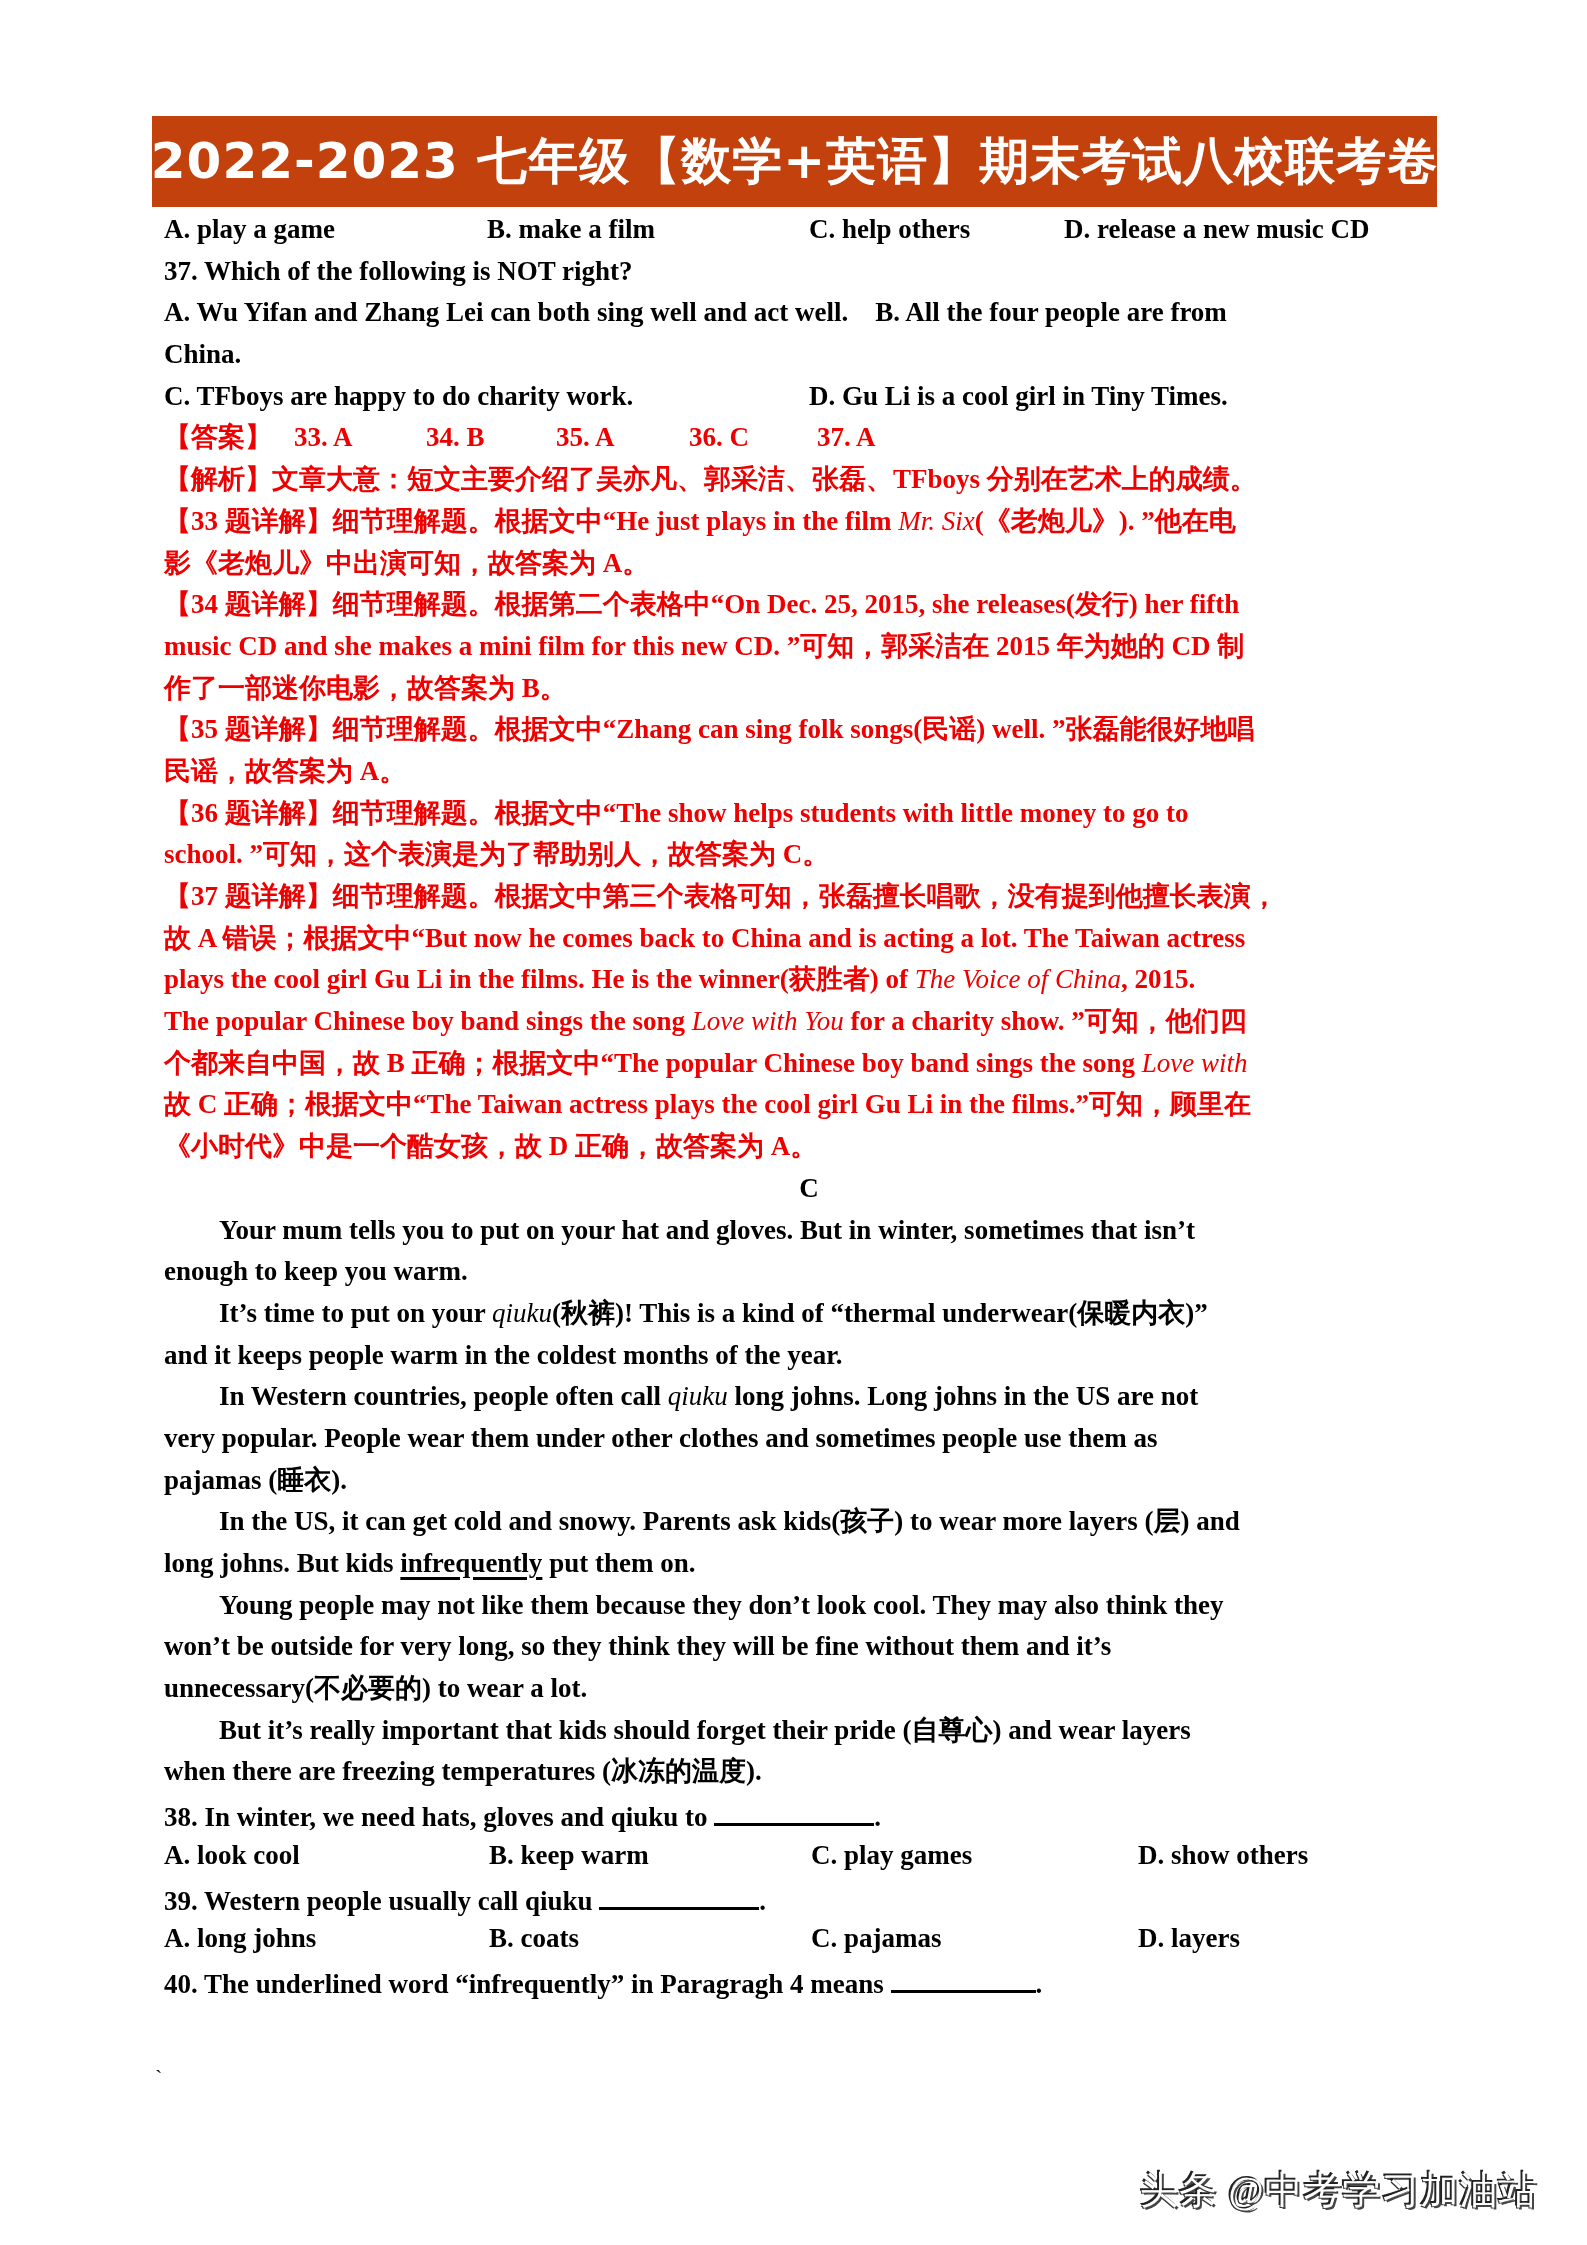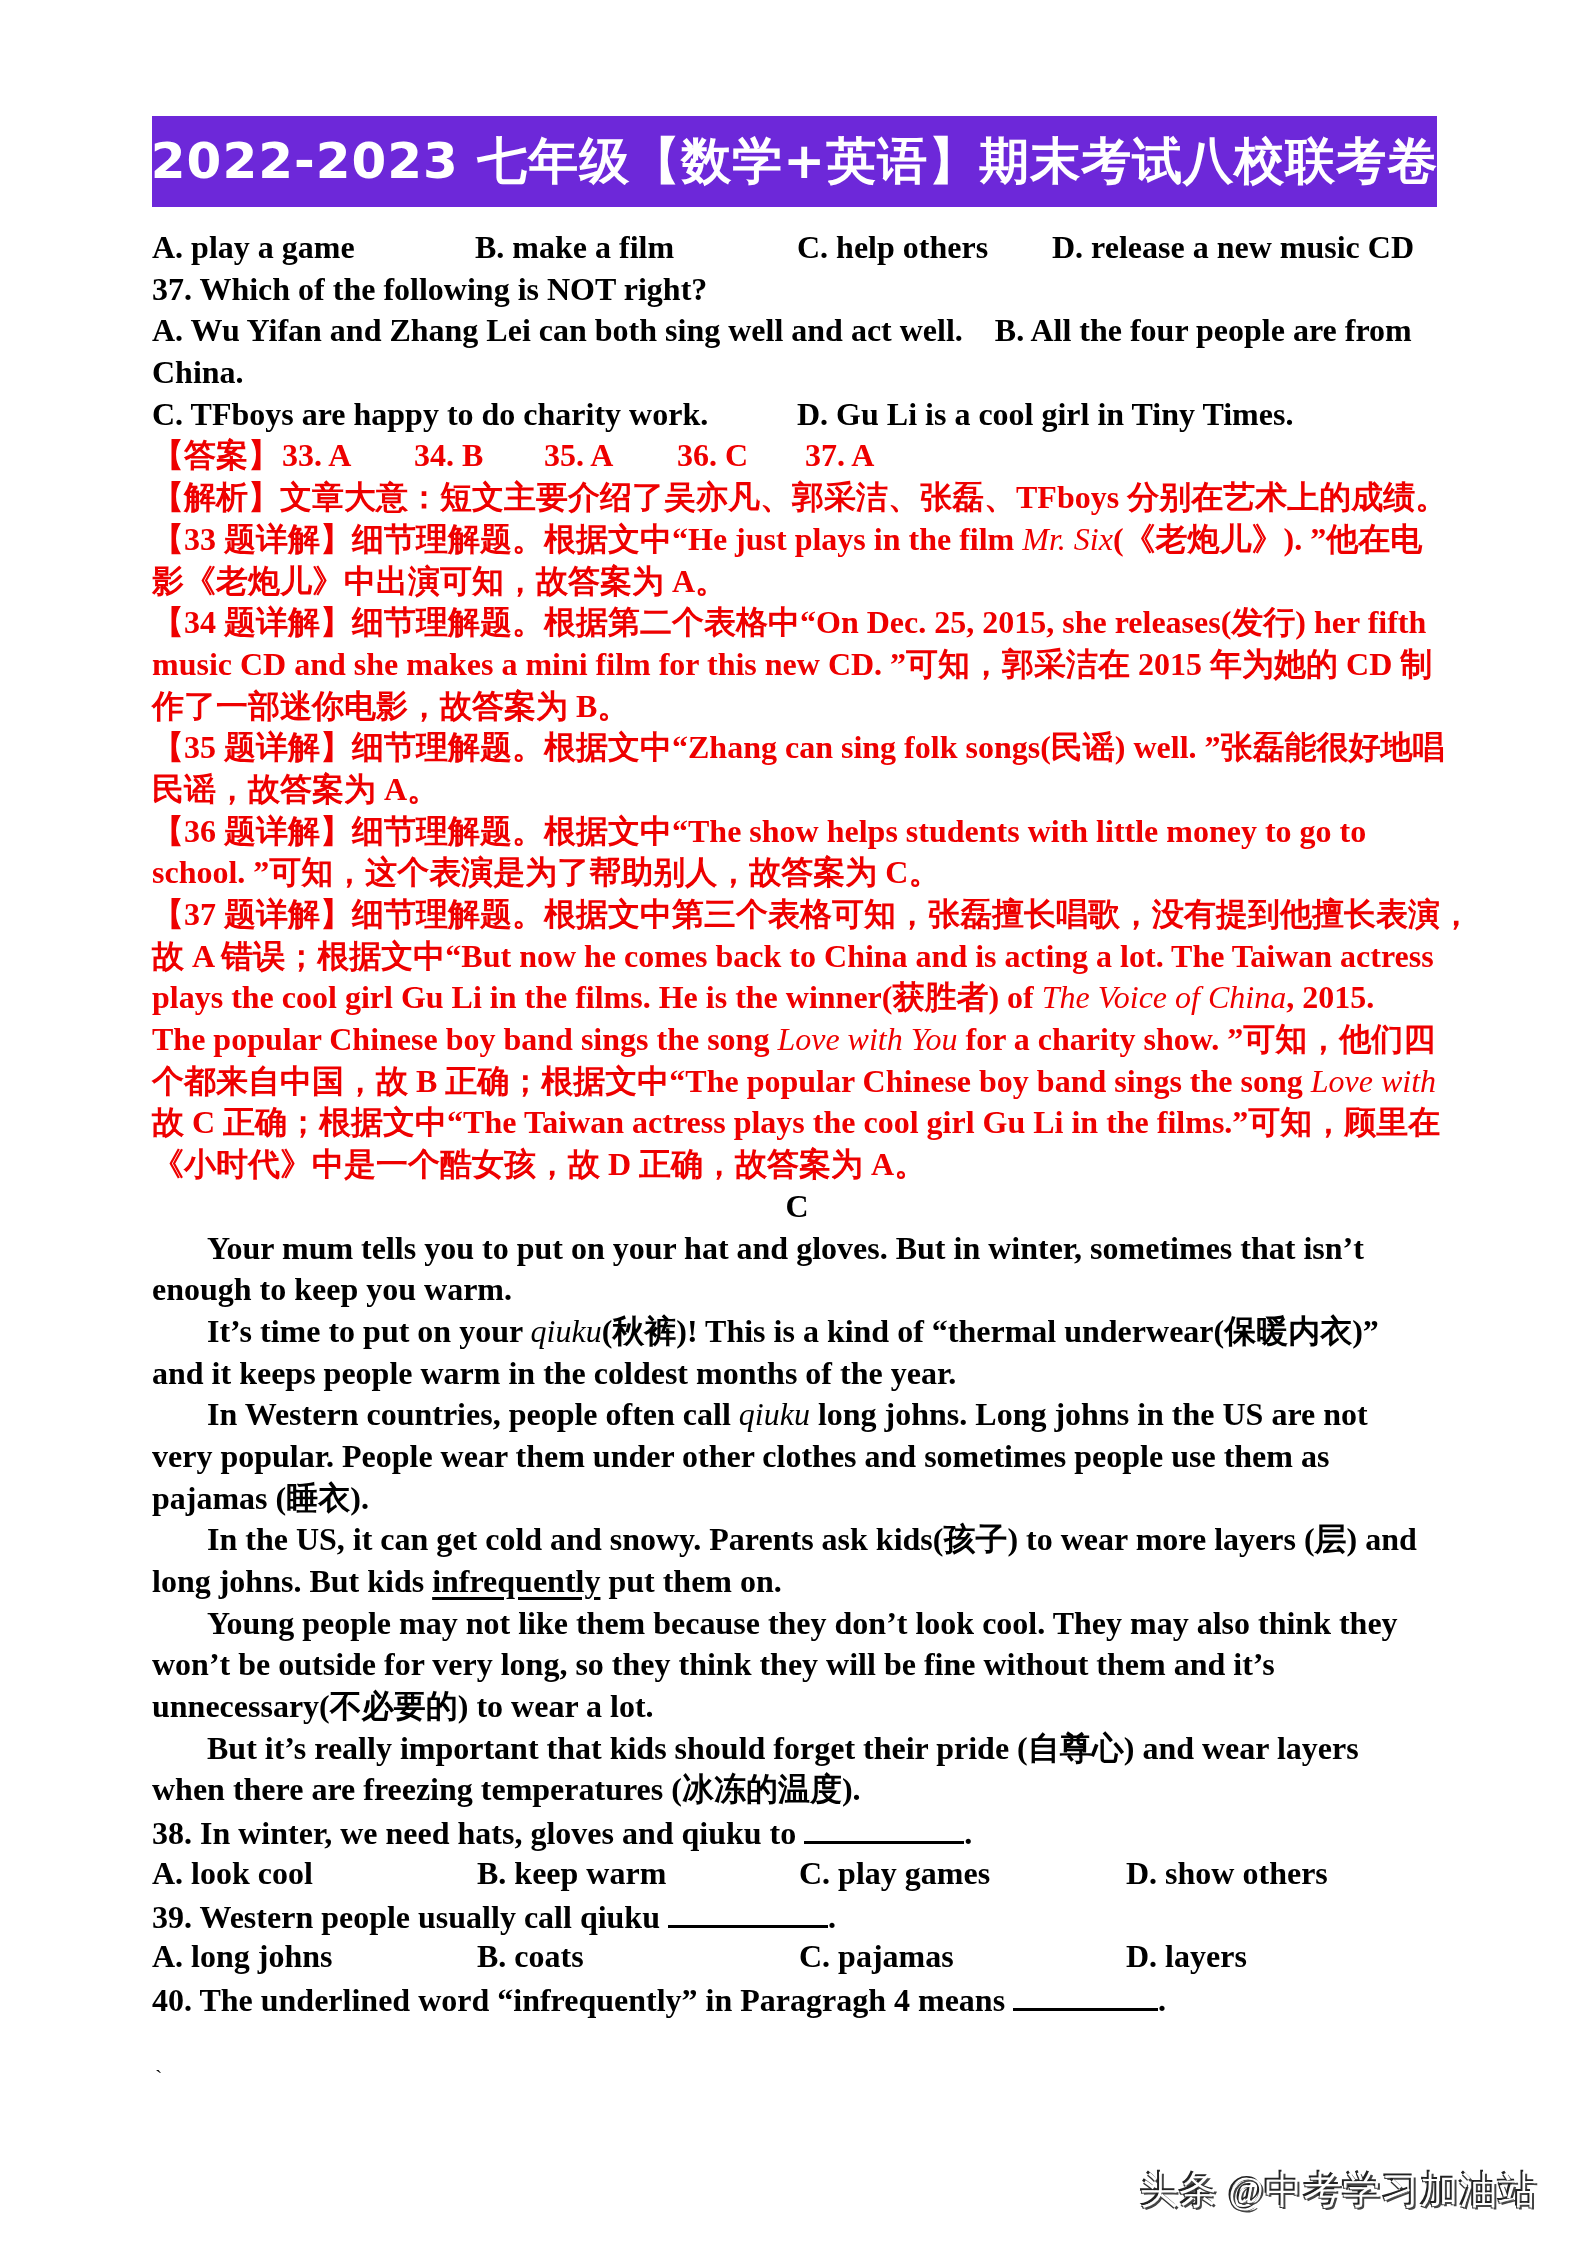--- a/index.html
+++ b/index.html
@@ -1,23 +1,23 @@
 <!DOCTYPE html>
 <html><head>
 <meta charset="utf-8">
 <style>
   html, body { margin: 0; padding: 0; background: #ffffff; }
   body { width: 1587px; height: 2245px; position: relative; overflow: hidden;
          font-family: "Liberation Serif", "DejaVu Serif", serif; color: #000; }
   .header { position: absolute; left: 152px; top: 116px; width: 1285px; height: 91px;
-            background: #6d28d9; color: #fff; display: flex; align-items: center; justify-content: center;
+            background: #c2410c; color: #fff; display: flex; align-items: center; justify-content: center;
             font-family: "DejaVu Sans", "Liberation Sans", sans-serif; font-weight: bold; font-size: 50px;
             letter-spacing: 1px; white-space: nowrap; }
-  .page { position: absolute; left: 152px; top: 209px; width: 1290px;
-          font-size: 32px; line-height: 41.7px; font-weight: bold; margin-top: 18px; }
+  .page { position: absolute; left: 164px; top: 209px; width: 1290px;
+          font-size: 27px; line-height: 41.7px; font-weight: bold; }
   .line { white-space: nowrap; height: 41.7px; }
   .red { color: #ee0000; }
   .opts { display: flex; }
   .opts span { display: inline-block; }
   .indent { padding-left: 55px; }
   .center { text-align: center; }
   i { font-style: italic; font-weight: normal; text-align: center; }
   .u { text-decoration: underline; text-decoration-thickness: 3px; text-underline-offset: 5px; }
   .blank { display: inline-block; border-bottom: 3px solid #000; height: 30px; vertical-align: baseline; }
   .watermark { position: absolute; left: 1140px; top: 2165px; font-family: Liberation Serif, serif;

